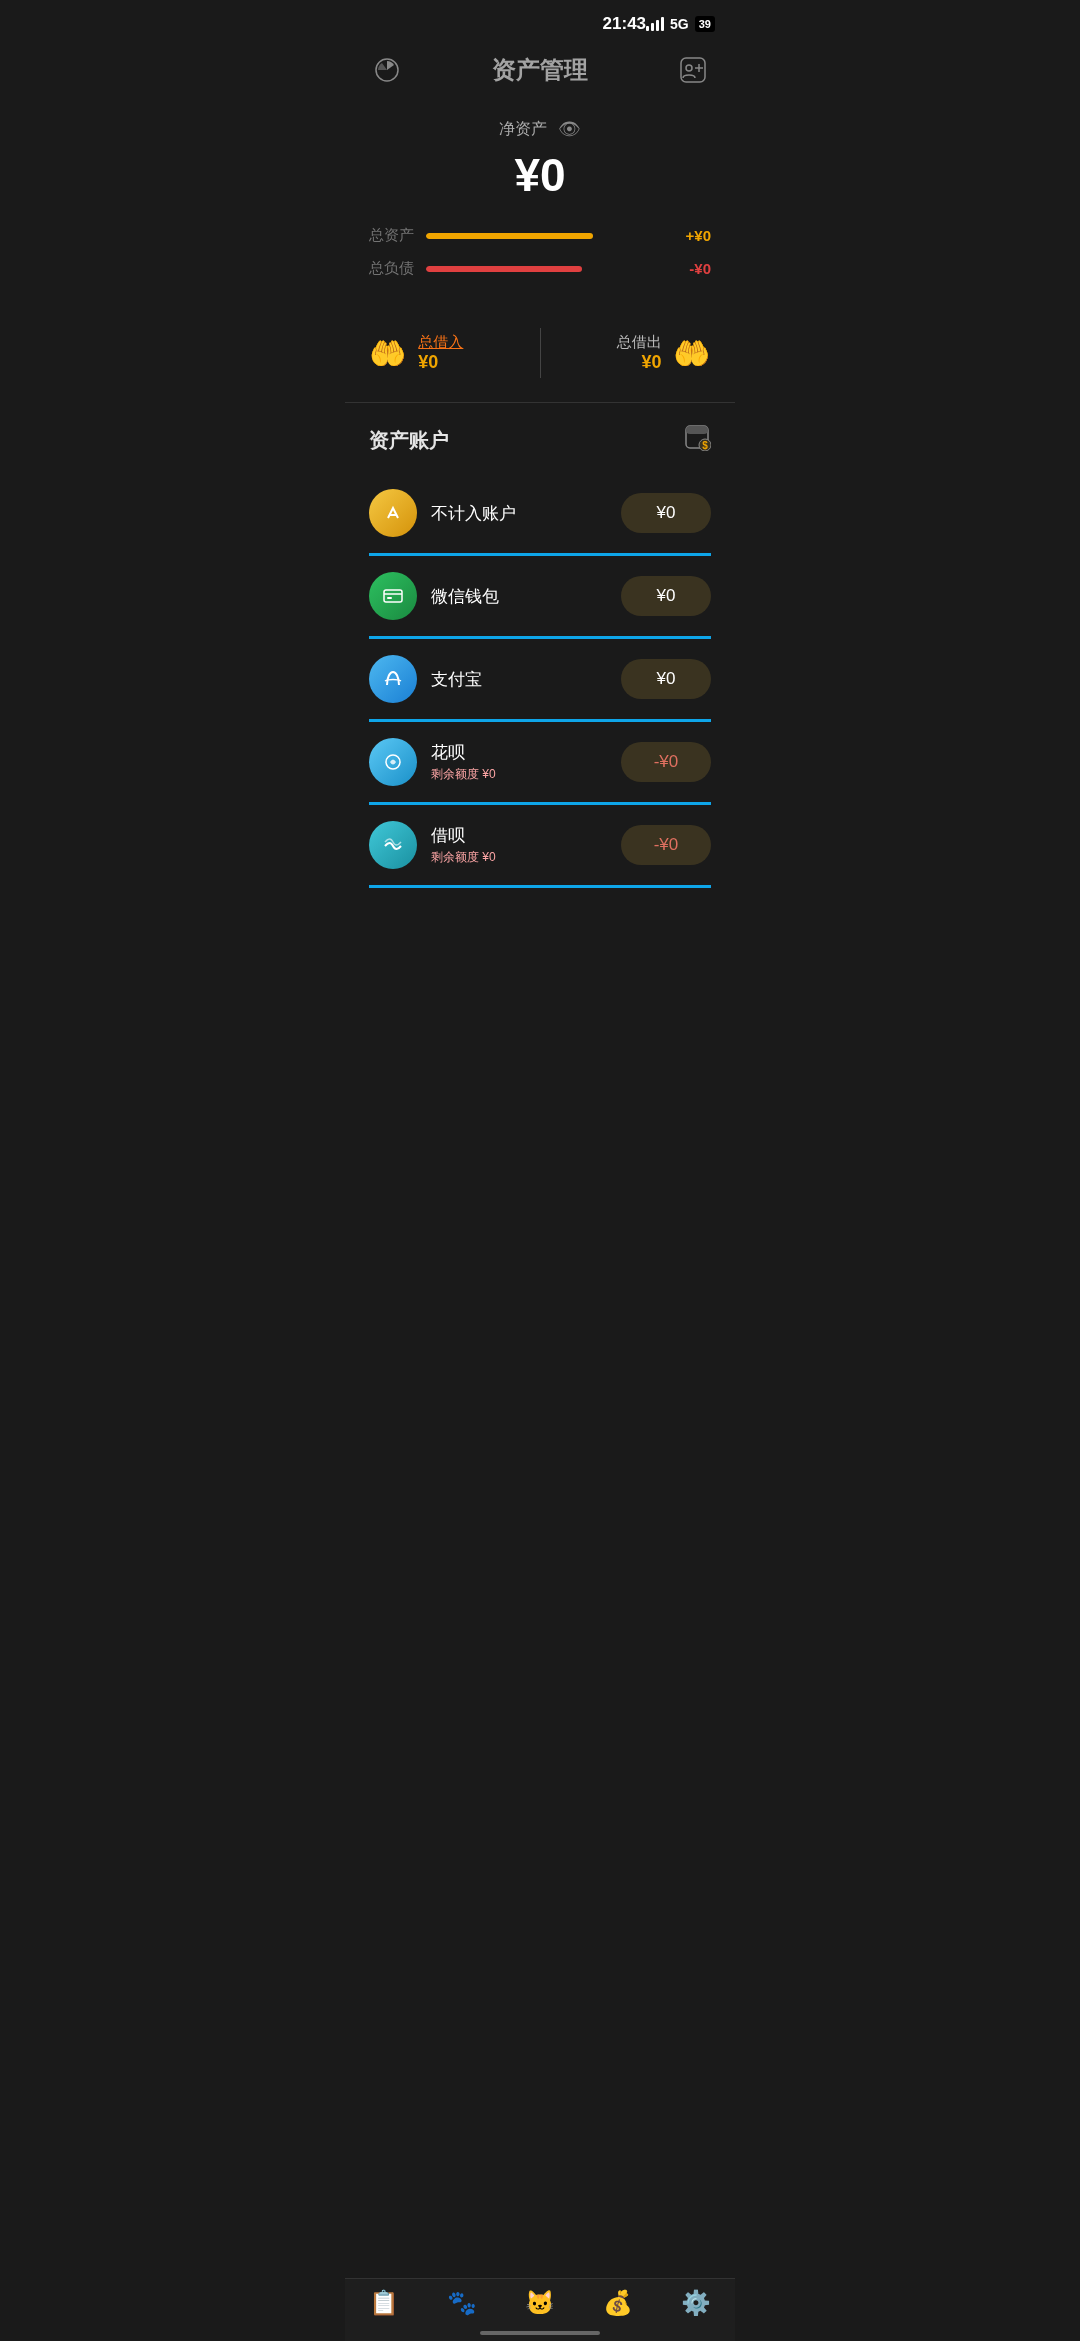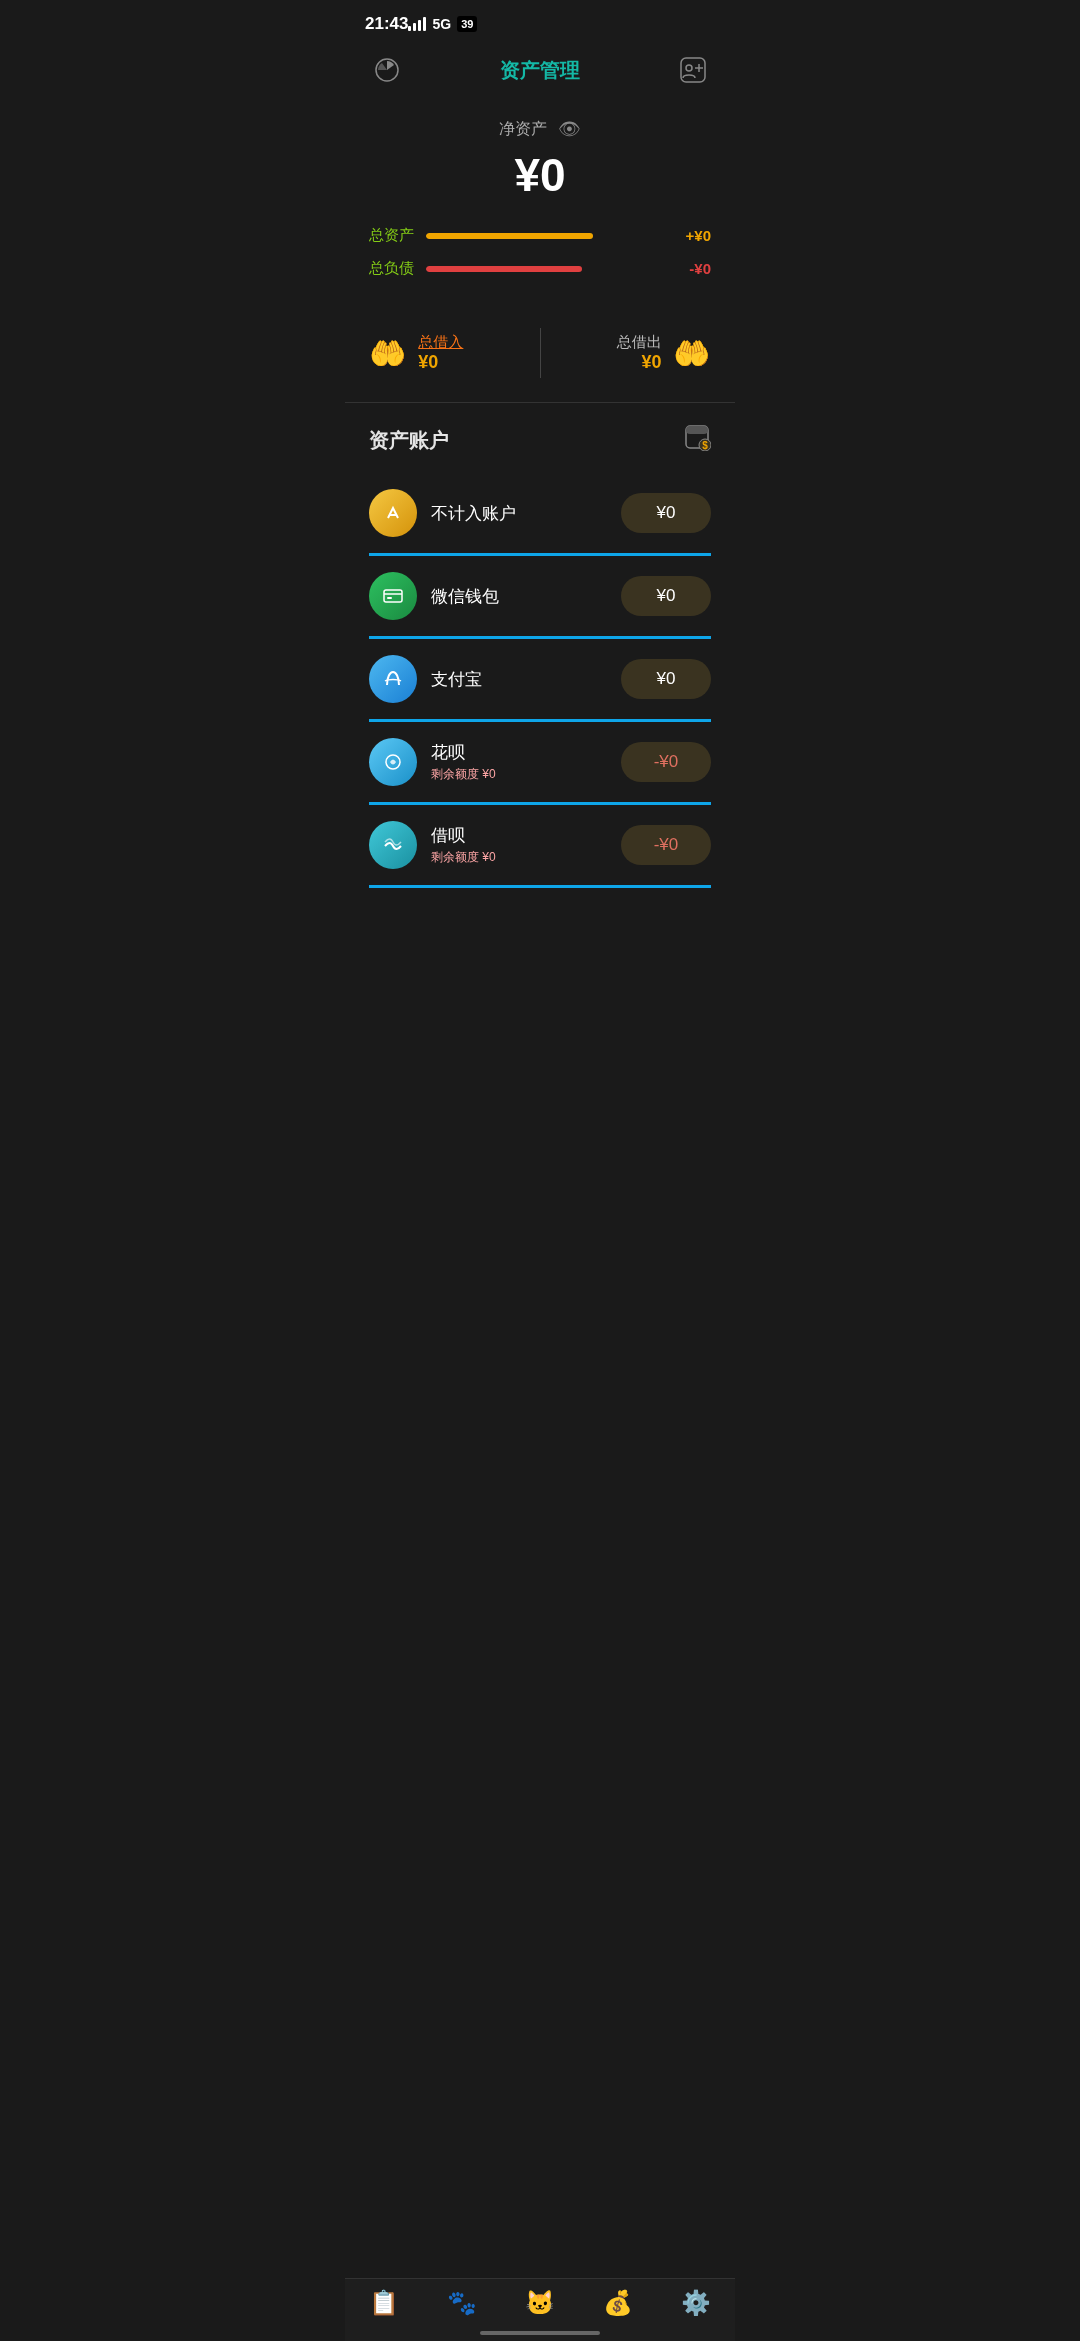--- a/index.html
+++ b/index.html
@@ -12,21 +12,21 @@
       width: 390px;
       margin: 0 auto;
       min-height: 844px;
       position: relative;
       overflow-x: hidden;
     }
 
     
     .status-bar {
       display: flex;
-      justify-content: flex-start;
+      justify-content: flex-end;
       align-items: center;
       padding: 14px 20px 8px;
       font-size: 15px;
       font-weight: 600;
     }
     .status-time { font-size: 17px; font-weight: 700; }
     .status-right { display: flex; align-items: center; gap: 6px; font-size: 14px; }
     .battery-icon {
       display: inline-flex; align-items: center;
       background: #000000; border-radius: 3px;
@@ -40,21 +40,21 @@
       align-items: center;
       justify-content: space-between;
       padding: 10px 24px 10px;
     }
     .header-icon {
       width: 36px; height: 36px;
       display: flex; align-items: center; justify-content: center;
       color: #888; font-size: 22px;
     }
     .header-title {
-      font-size: 20px; font-weight: 600; color: #14b8a6;
+      font-size: 24px; font-weight: 600; color: #a3a3a3;
     }
 
     
     .net-assets {
       text-align: center;
       padding: 20px 24px 24px;
     }
     .net-assets-label {
       display: flex; align-items: center; justify-content: center;
       gap: 11px; color: #aaa; font-size: 16px; margin-bottom: 8px;
@@ -63,21 +63,21 @@
       font-size: 46px; font-weight: 700; color: #fff;
     }
 
     
     .summary-bars {
       padding: 0 24px 20px;
     }
     .bar-row {
       display: flex; align-items: center; gap: 12px; margin-bottom: 14px;
     }
-    .bar-label { font-size: 15px; color: #84cc16; min-width: 42px; }
+    .bar-label { font-size: 15px; color: #737373; min-width: 42px; }
     .bar-track { flex: 1; height: 6px; border-radius: 3px; overflow: hidden; }
     .bar-fill-gold { background: #f0a500; height: 100%; border-radius: 3px; width: 75%; }
     .bar-fill-red { background: #e04040; height: 100%; border-radius: 3px; width: 70%; }
     .bar-value-pos { color: #f0a500; font-size: 15px; font-weight: 600; min-width: 50px; text-align: right; }
     .bar-value-neg { color: #e04040; font-size: 15px; font-weight: 600; min-width: 50px; text-align: right; }
 
     
     .borrow-lend {
       display: flex; align-items: center;
       padding: 16px 24px 24px;

